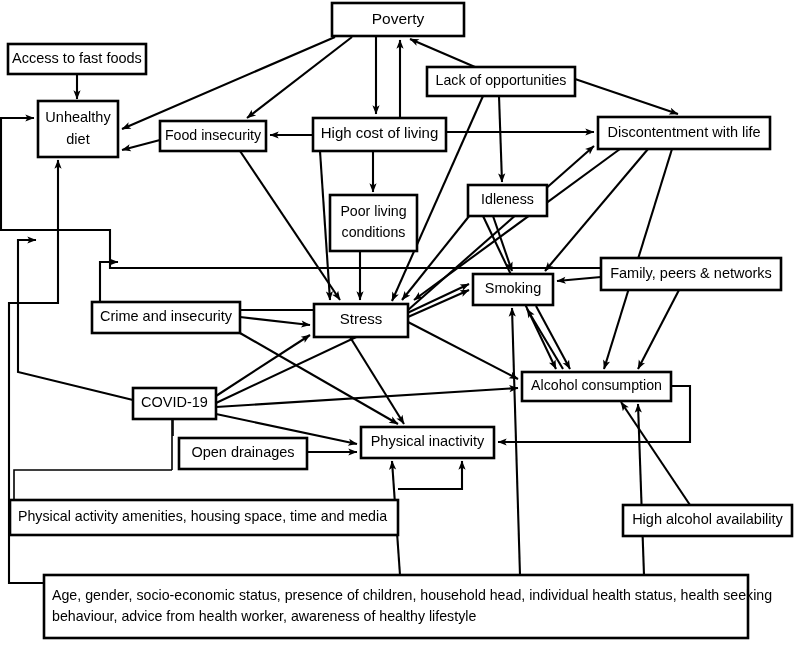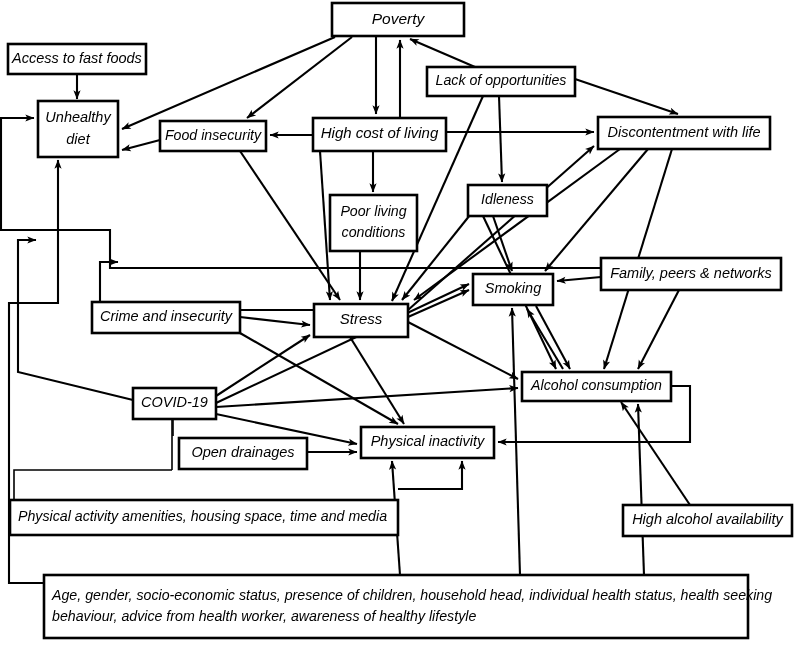--- a/index.html
+++ b/index.html
@@ -1,19 +1,19 @@
 <!DOCTYPE html>
 <html><head>
 <meta charset="utf-8">
 <title>Causal loop diagram</title>
 <style>
   html,body{margin:0;padding:0;background:#ffffff;}
   body{width:800px;height:649px;overflow:hidden;
        font-family:"Liberation Sans", sans-serif;}
-  #diagram-root{position:relative;width:712px;height:649px;font-style:italic;}
+  #diagram-root{position:relative;width:712px;height:649px;}
   svg#cld{position:absolute;top:0;left:0;width:800px;height:649px;display:block;}
   .node-rect{fill:#ffffff;stroke:#000000;stroke-width:2.6;}
   .node-label{font-family:"Liberation Sans", sans-serif;fill:#000000;
               text-anchor:middle;dominant-baseline:middle;}
   .node-label-left{text-anchor:start;}
   .edge{stroke:#000000;fill:none;stroke-width:2.1;}
   .edge-thin{stroke:#000000;fill:none;stroke-width:1.6;}
 </style>
 </head>
 <body>

